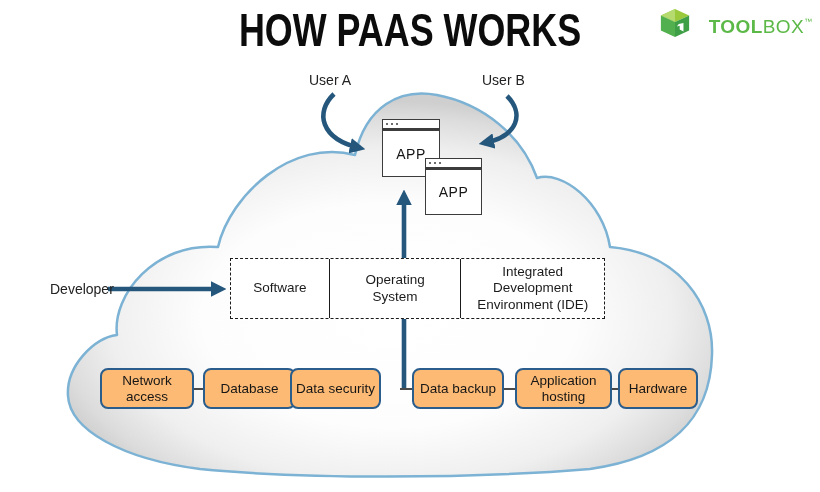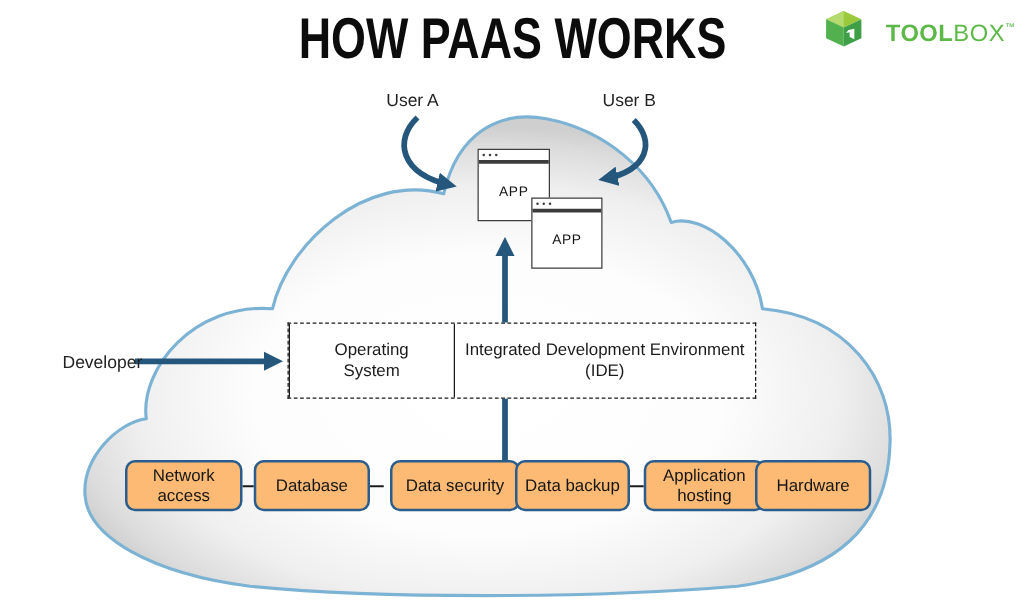--- a/index.html
+++ b/index.html
@@ -40,33 +40,33 @@
   .platform .c2{flex:0 0 35.3%;border-left:1.5px solid #1a1a1a;}
   .platform .c3{flex:1;border-left:1.5px solid #1a1a1a;padding:0 6px;}
   .platform .c2 span{display:inline-block;max-width:92px;}
   
   .win{position:absolute;background:#fff;border:1.7px solid #3c3c3c;box-sizing:border-box;}
   .win1{left:382px;top:119px;width:58px;height:58px;}
   .win2{left:425px;top:158px;width:57px;height:57px;}
   .win .bar{height:8px;border-bottom:3px solid #3c3c3c;display:flex;align-items:center;gap:2.5px;padding-left:3px;}
   .win .dot{width:2.4px;height:2.4px;background:#3c3c3c;border-radius:50%;}
   .win .wbody{height:calc(100% - 11px);display:flex;align-items:center;justify-content:center;
-    font-size:11px;letter-spacing:.5px;color:#161616;}
+    font-size:14px;letter-spacing:.5px;color:#161616;}
   
   .infra{
     position:absolute;top:368px;height:41px;background:#fdba74;border:2px solid #2a5d8c;border-radius:8px;
     box-sizing:border-box;display:flex;align-items:center;justify-content:center;text-align:center;
     font-size:13.5px;line-height:1.12;color:#161616;padding:0 2px;
   }
   .i1{left:100px;width:94px;}
   .i2{left:203px;width:93px;}
-  .i3{left:312px;width:104px;}
+  .i3{left:290px;width:91px;}
   .i4{left:412px;width:92px;}
   .i5{left:515px;width:97px;}
-  .i6{left:604px;width:93px;}
+  .i6{left:618px;width:80px;}
 </style>
 </head>
 <body>
 
 <div class="stage">
 
   <svg class="bg" width="820" height="492" viewBox="0 0 820 492">
     <defs>
       <radialGradient id="cg" cx="50%" cy="58%" r="56%">
         <stop offset="0%" stop-color="#ffffff"></stop>
@@ -102,20 +102,21 @@
 
     <g stroke="#25577d" stroke-width="4.6" fill="none" stroke-linecap="butt">
       <path d="M 404 388 L 404 195" marker-end="url(#ah)"></path>
       <path d="M 108 289 L 221 289" marker-end="url(#ah)"></path>
       <path d="M 334 94 C 315 112 320 139 360 148" marker-end="url(#ah)"></path>
       <path d="M 507 96 C 524 113 519 136 484 143" marker-end="url(#ah)"></path>
     </g>
   </svg>
 
   <div class="platform">
+    <div class="col c1">Software</div>
     <div class="col c2">
       <span>Operating System</span>
     </div>
     <div class="col c3">Integrated Development Environment (IDE)</div>
   </div>
 
   <div class="win win1">
     <div class="bar">
       <span class="dot"></span>
       <span class="dot"></span>

